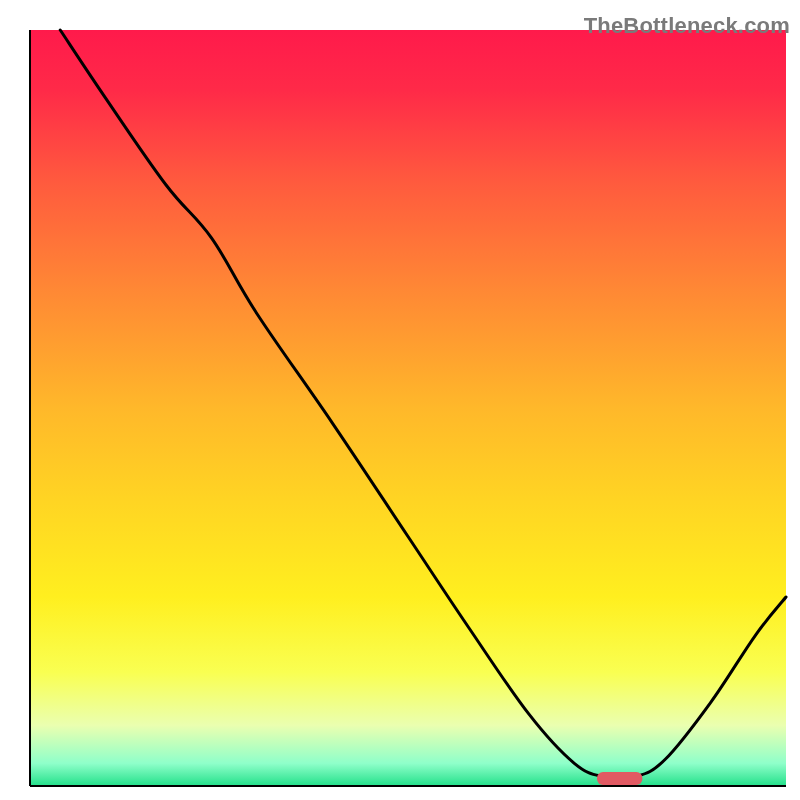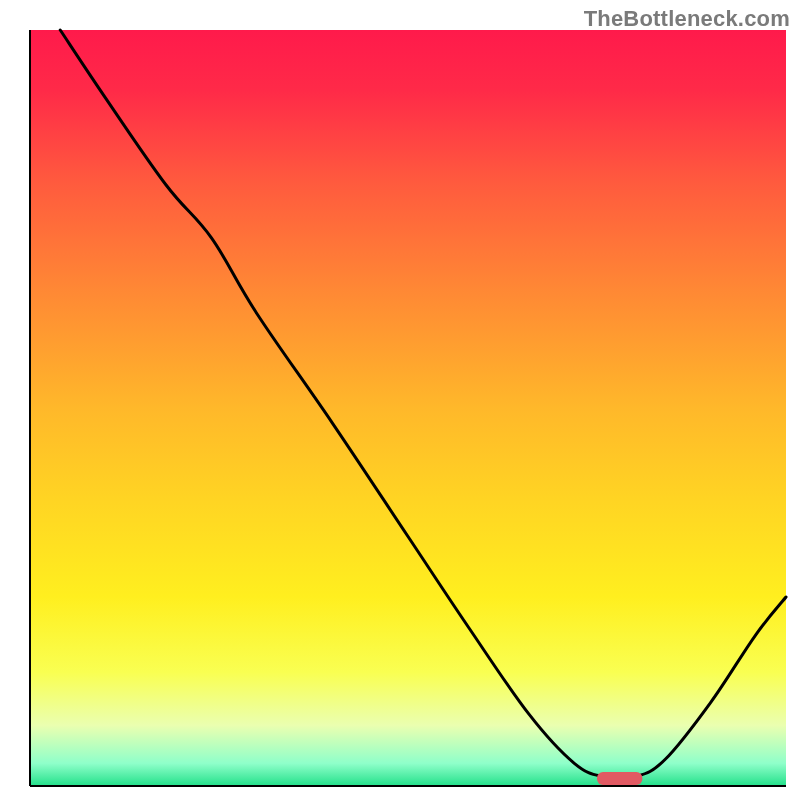--- a/index.html
+++ b/index.html
@@ -11,21 +11,21 @@
     font-family: Arial, Helvetica, sans-serif;
     overflow: hidden;
   }
   .stage {
     position: relative;
     width: 800px;
     height: 800px;
   }
   .watermark {
     position: absolute;
-    top: 6px;
+    top: 13px;
     right: 10px;
     font-size: 22px;
     font-weight: 600;
     color: #7a7a7a;
     letter-spacing: 0.2px;
     user-select: none;
   }
   svg {
     display: block;
   }

